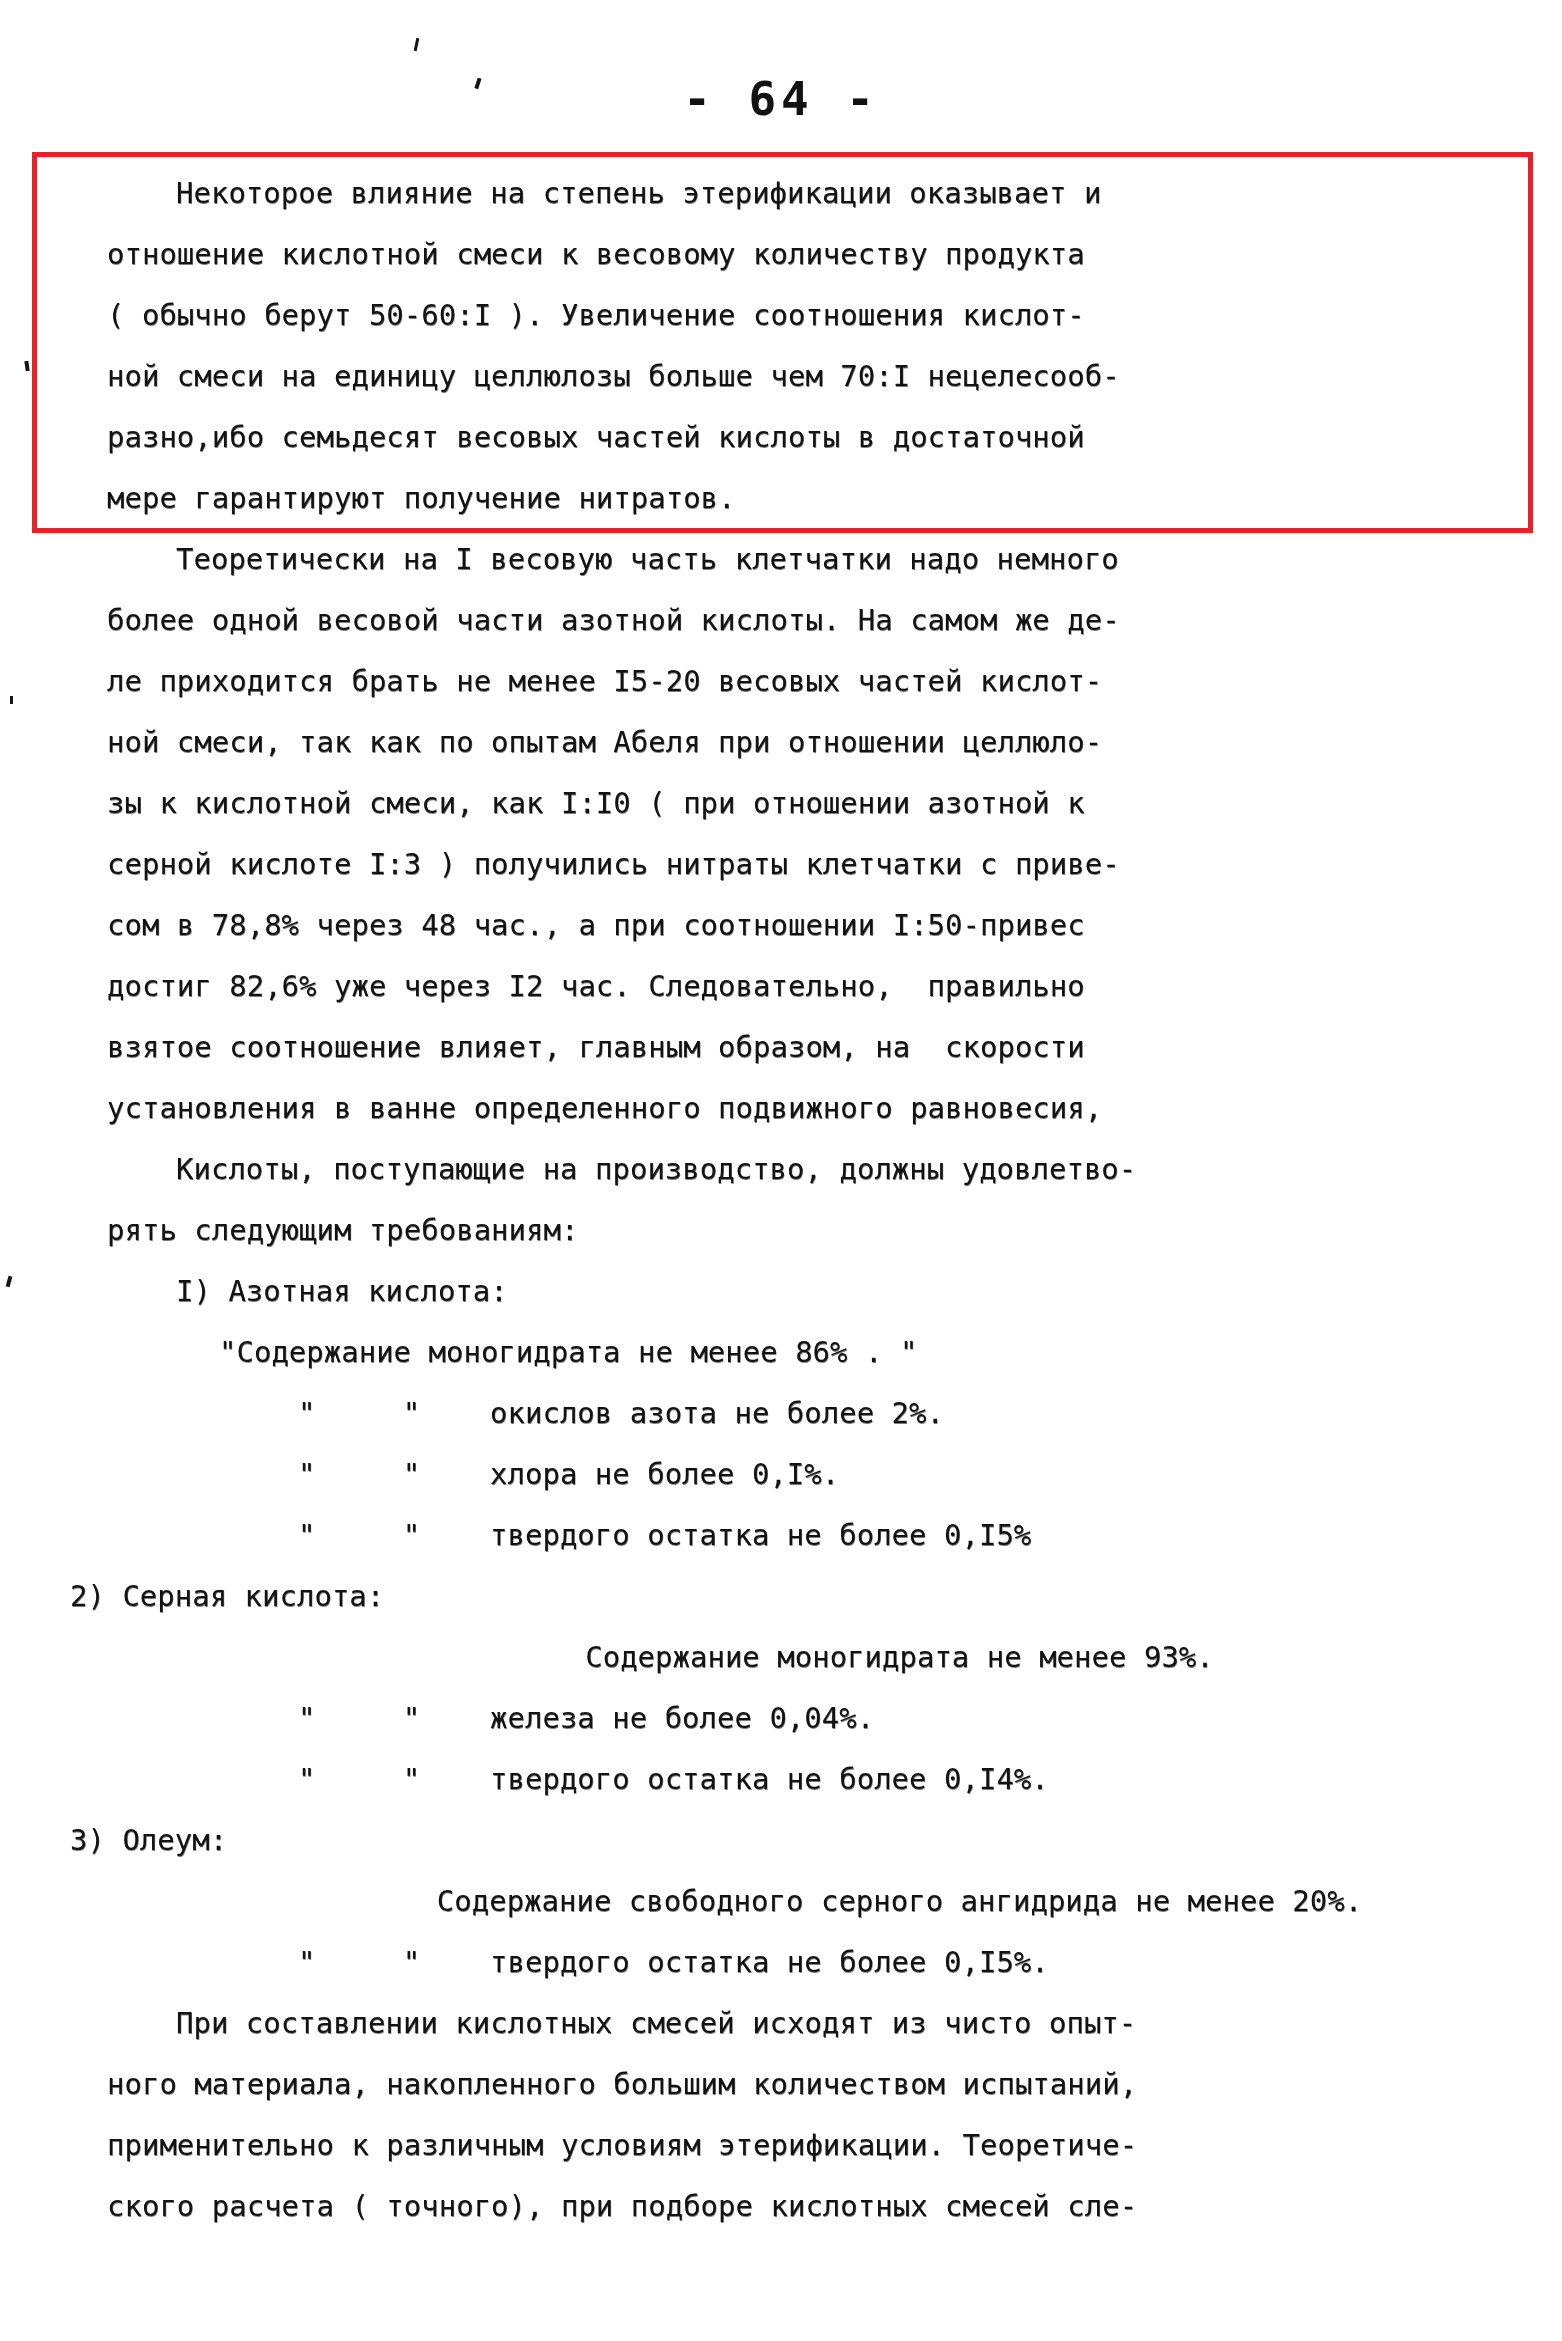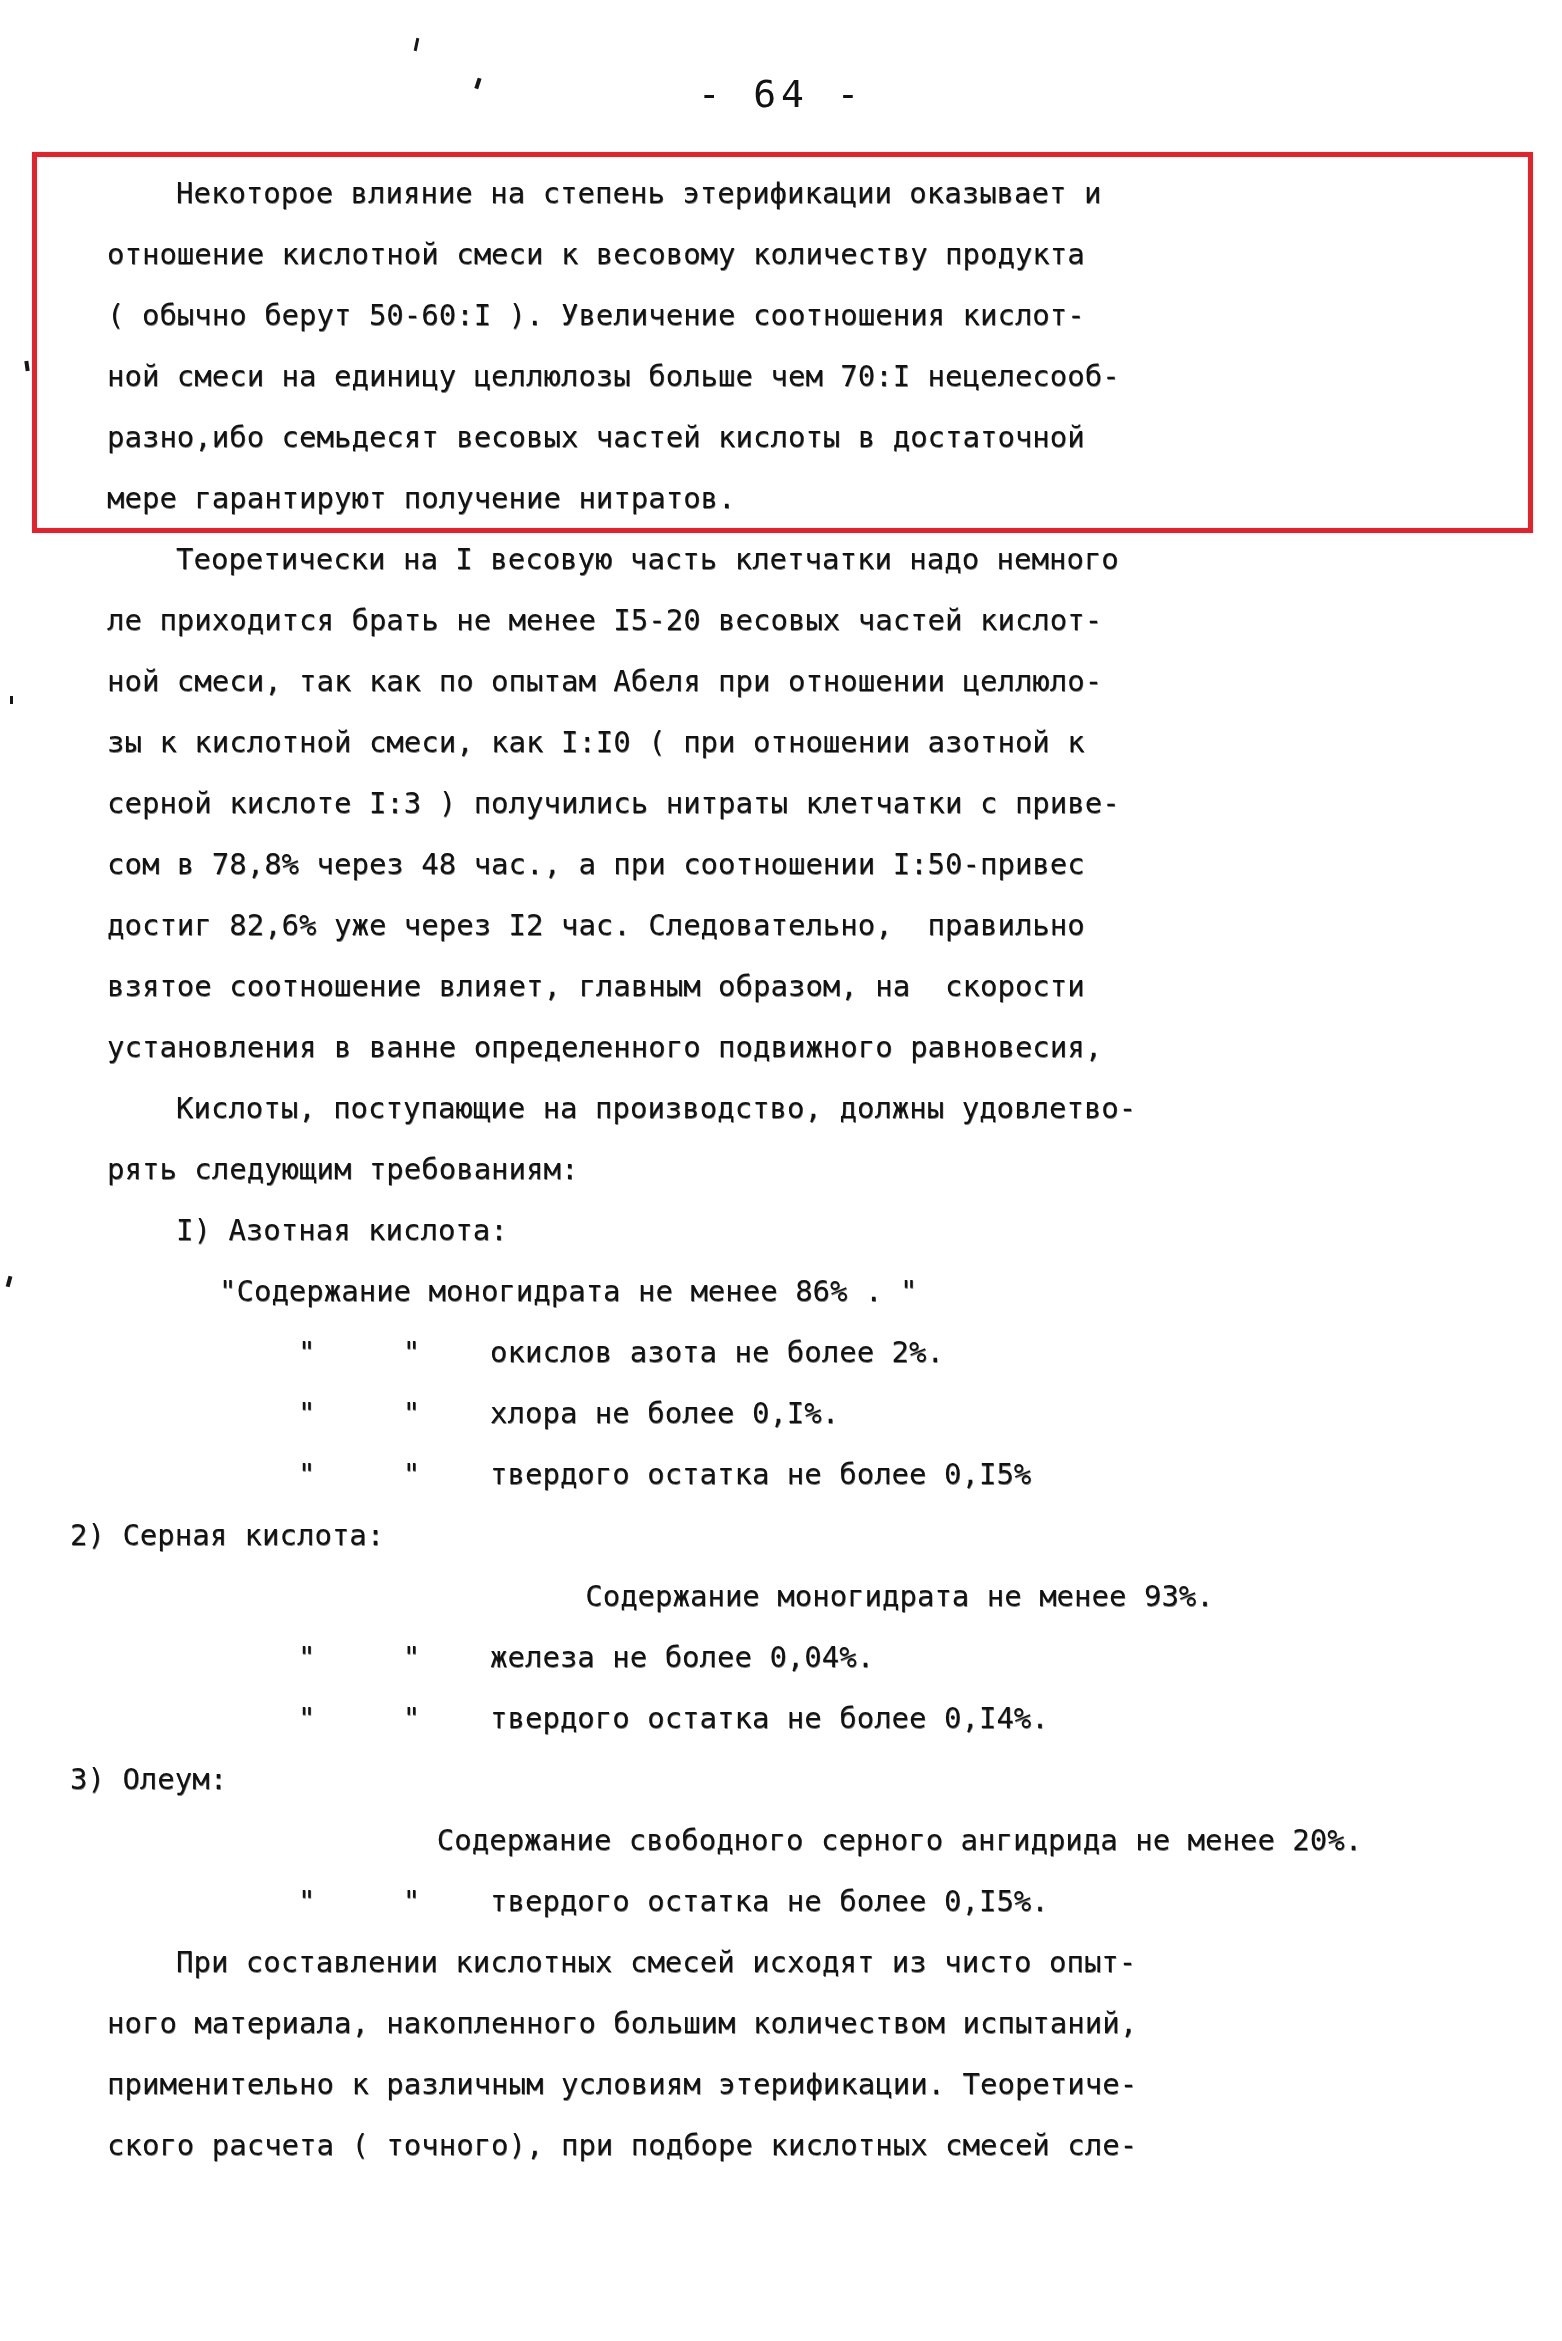--- a/index.html
+++ b/index.html
@@ -7,21 +7,21 @@
     width:1562px;height:2342px;
     background:#ffffff;
     position:relative;
     font-family:"DejaVu Sans Mono","Liberation Mono",monospace;
     color:#121212;
     overflow:hidden;
   }
   .page-number{
     position:absolute;top:72px;left:0;width:100%;
     text-align:center;
-    font-size:38px;font-weight:400;
+    font-size:46px;font-weight:700;
     letter-spacing:4.9px;
   }
   .text-block{
     position:absolute;top:163px;left:0;width:1562px;
   }
   .line{
     height:61px;line-height:61px;
     font-size:29px;font-weight:400;
     white-space:pre;
     text-shadow:0.5px 0.5px 0 rgba(20,20,20,.55);
@@ -56,20 +56,21 @@
 <div class="highlight-box" style="border-color: rgb(232, 32, 42);"></div>
 
 <div class="text-block">
   <div class="line indent-para">Некоторое влияние на степень этерификации оказывает и</div>
   <div class="line flush">отношение кислотной смеси к весовому количеству продукта</div>
   <div class="line flush">( обычно берут 50-60:I ). Увеличение соотношения кислот-</div>
   <div class="line flush">ной смеси на единицу целлюлозы больше чем 70:I нецелесооб-</div>
   <div class="line flush">разно,ибо семьдесят весовых частей кислоты в достаточной</div>
   <div class="line flush">мере гарантируют получение нитратов.</div>
   <div class="line indent-para">Теоретически на I весовую часть клетчатки надо немного</div>
+  <div class="line flush">более одной весовой части азотной кислоты. На самом же де-</div>
   <div class="line flush">ле приходится брать не менее I5-20 весовых частей кислот-</div>
   <div class="line flush">ной смеси, так как по опытам Абеля при отношении целлюло-</div>
   <div class="line flush">зы к кислотной смеси, как I:I0 ( при отношении азотной к</div>
   <div class="line flush">серной кислоте I:3 ) получились нитраты клетчатки с приве-</div>
   <div class="line flush">сом в 78,8% через 48 час., а при соотношении I:50-привес</div>
   <div class="line flush">достиг 82,6% уже через I2 час. Следовательно,  правильно</div>
   <div class="line flush">взятое соотношение влияет, главным образом, на  скорости</div>
   <div class="line flush">установления в ванне определенного подвижного равновесия,</div>
   <div class="line indent-para">Кислоты, поступающие на производство, должны удовлетво-</div>
   <div class="line flush">рять следующим требованиям:</div>

